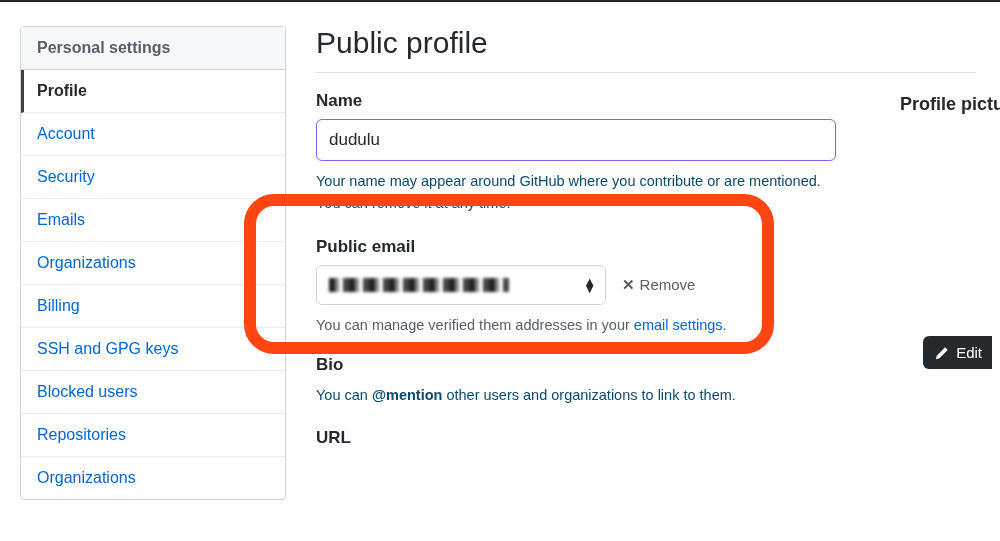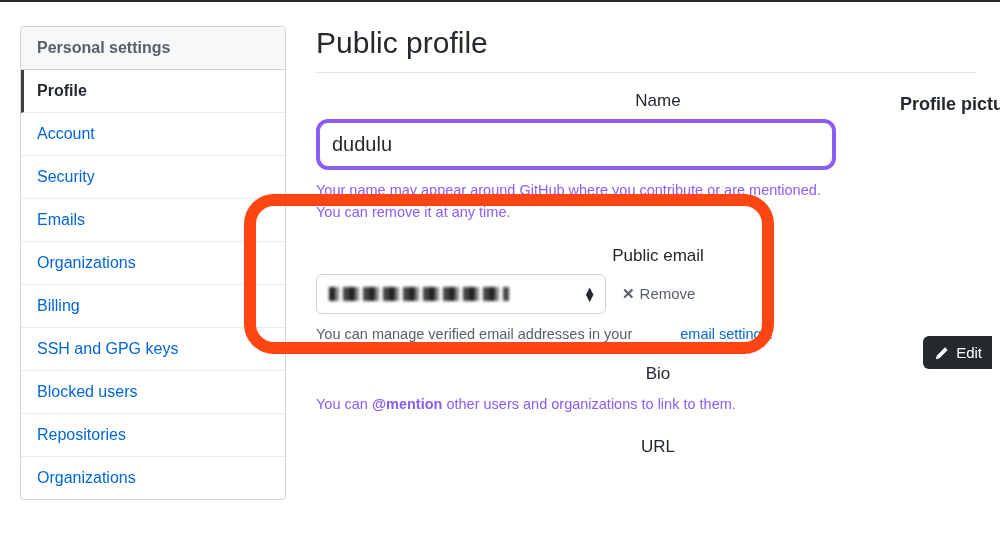--- a/index.html
+++ b/index.html
@@ -7,33 +7,33 @@
   .page { display: flex; width: 100%; height: 100%; padding-top: 4px; border-top: 2px solid #24292e; }
   .sidebar { width: 286px; padding: 20px 0 0 20px; }
   .sidebar-box { border: 1px solid #d1d5da; border-radius: 4px; overflow: hidden; }
   .sidebar-header { background: #f6f8fa; padding: 12px 16px; font-weight: 600; font-size: 16px; color: #586069; border-bottom: 1px solid #d1d5da; }
   .sidebar-item { display: block; padding: 12px 16px; font-size: 16px; color: #0366d6; border-bottom: 1px solid #eaecef; cursor: pointer; }
   .sidebar-item:last-child { border-bottom: none; }
   .sidebar-item.active { font-weight: 600; color: #24292e; border-left: 3px solid #404040; padding-left: 13px; }
   .main { flex: 1; padding: 20px 0 0 30px; position: relative; min-width: 0; }
   .page-title { font-size: 30px; font-weight: 400; margin-bottom: 12px; }
   .hr { border: none; border-top: 1px solid #e1e4e8; margin-bottom: 18px; width: 660px; }
-  .field-label { font-weight: 400; font-size: 17px; margin-bottom: 8px; text-align: center; }
-  .text-input { width: 520px; padding: 10px 12px; font-size: 20px; border: 4px solid #8b5cf6; border-radius: 12px; background: #fff; color: #24292e; }
-  .hint { font-size: 14.5px; color: #8b5cf6; margin-top: 10px; width: 520px; line-height: 1.5; }
+  .field-label { font-weight: 700; font-size: 17px; margin-bottom: 8px; }
+  .text-input { width: 520px; padding: 10px 12px; font-size: 17px; border: 1px solid #8b5cf6; border-radius: 6px; background: #fff; color: #24292e; }
+  .hint { font-size: 14.5px; color: #0c4a6e; margin-top: 10px; width: 520px; line-height: 1.5; }
   .section { margin-bottom: 22px; }
   .email-row { display: flex; align-items: center; gap: 16px; }
   .select-wrap { position: relative; width: 290px; }
   .select-box { width: 100%; padding: 9px 30px 9px 12px; border: 1px solid #d1d5da; border-radius: 6px; background: #fff; font-size: 15px; cursor: pointer; display:flex; align-items:center; height:40px; }
   .redacted { display:inline-block; width: 180px; height: 14px; background: repeating-linear-gradient(90deg,#222 0 6px,#888 6px 10px,#fff 10px 14px,#444 14px 20px); filter: blur(1.5px); }
   .chevrons { position: absolute; right: 10px; top: 50%; transform: translateY(-50%); font-size: 13px; line-height: 7px; color: #24292e; display:flex; flex-direction:column; }
   .remove-btn { display: inline-flex; align-items: center; gap: 5px; color: #586069; font-size: 15px; cursor: pointer; }
   .remove-btn .x { font-weight: 700; }
   .email-hint { font-size: 14.5px; color: #586069; margin-top: 12px; }
-  .link { color: #0366d6; cursor: pointer; margin-left: 44px; }
+  .link { color: #0366d6; cursor: pointer; }
   .bio-textarea { width: 520px; height: 80px; padding: 10px 12px; font-size: 16px; border: 1px solid #d1d5da; border-radius: 6px; resize: both; color: #24292e; font-family: inherit; }
   .highlight-box { position: absolute; border: 12px solid #ff4512; border-radius: 30px; pointer-events: none; }
   .right-col { position: absolute; right: 0; top: 88px; width: 100px; overflow: hidden; }
   .right-label { font-weight: 600; font-size: 18px; white-space: nowrap; }
   .edit-btn { position: absolute; right: 8px; top: 330px; background: #24292e; color: #fff; border-radius: 6px 0 0 6px; padding: 8px 10px 8px 12px; display: inline-flex; align-items: center; gap: 7px; font-size: 15px; cursor: pointer; }
   .pencil { display:inline-block; width:14px; height:14px; }
 </style>
 </head>
 <body>
 
@@ -75,21 +75,21 @@
               <span>▲</span>
               <span>▼</span>
             </span>
         </div>
         <span class="remove-btn">
           <span class="x">✕</span>
           <span>Remove</span>
         </span>
       </div>
       <div class="email-hint">
-        <span>You can manage verified email addresses in your </span><span class="link">email settings</span><span>.</span>
+        <span>You can manage verified them addresses in your </span><span class="link">email settings</span><span>.</span>
       </div>
     </div>
 
     <div class="section">
       <div class="field-label">Bio</div>
       <div class="hint">
         <span>You can </span><strong>@mention</strong><span> other users and organizations to link to them.</span>
       </div>
     </div>
 

